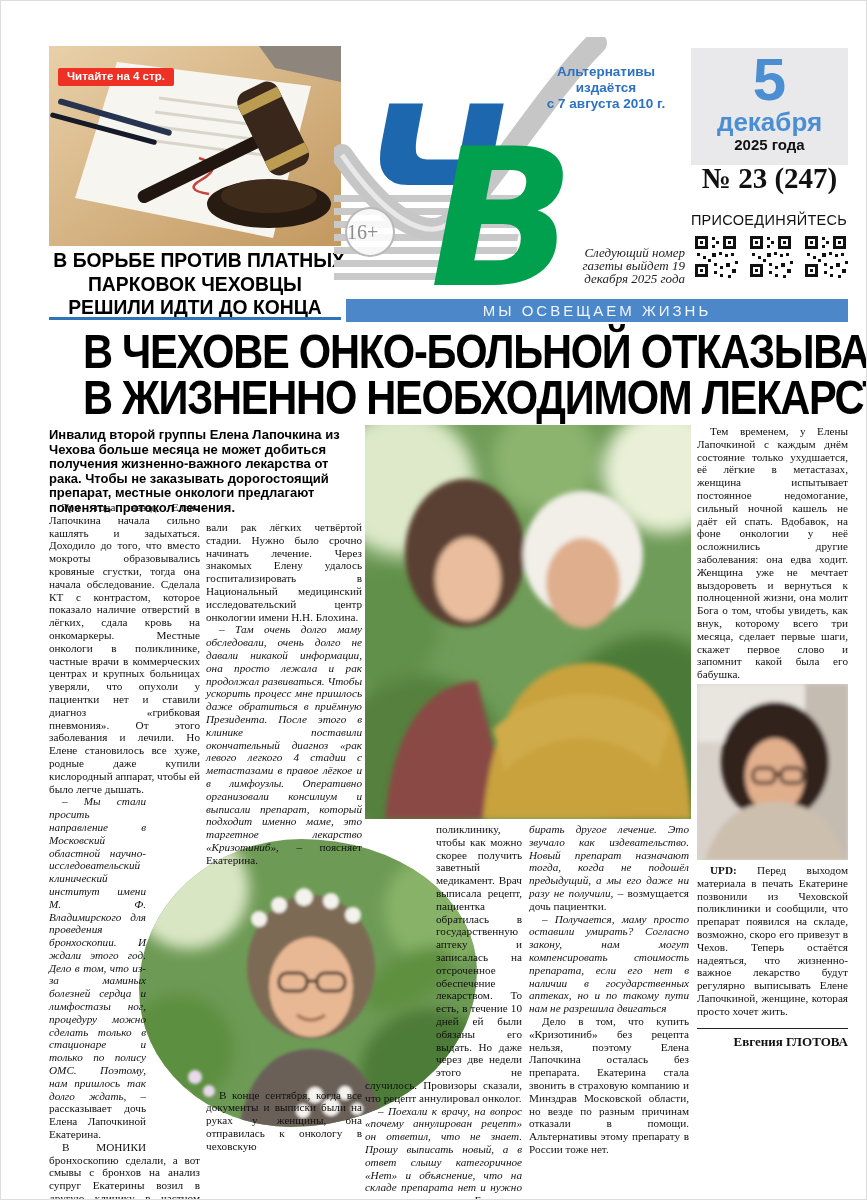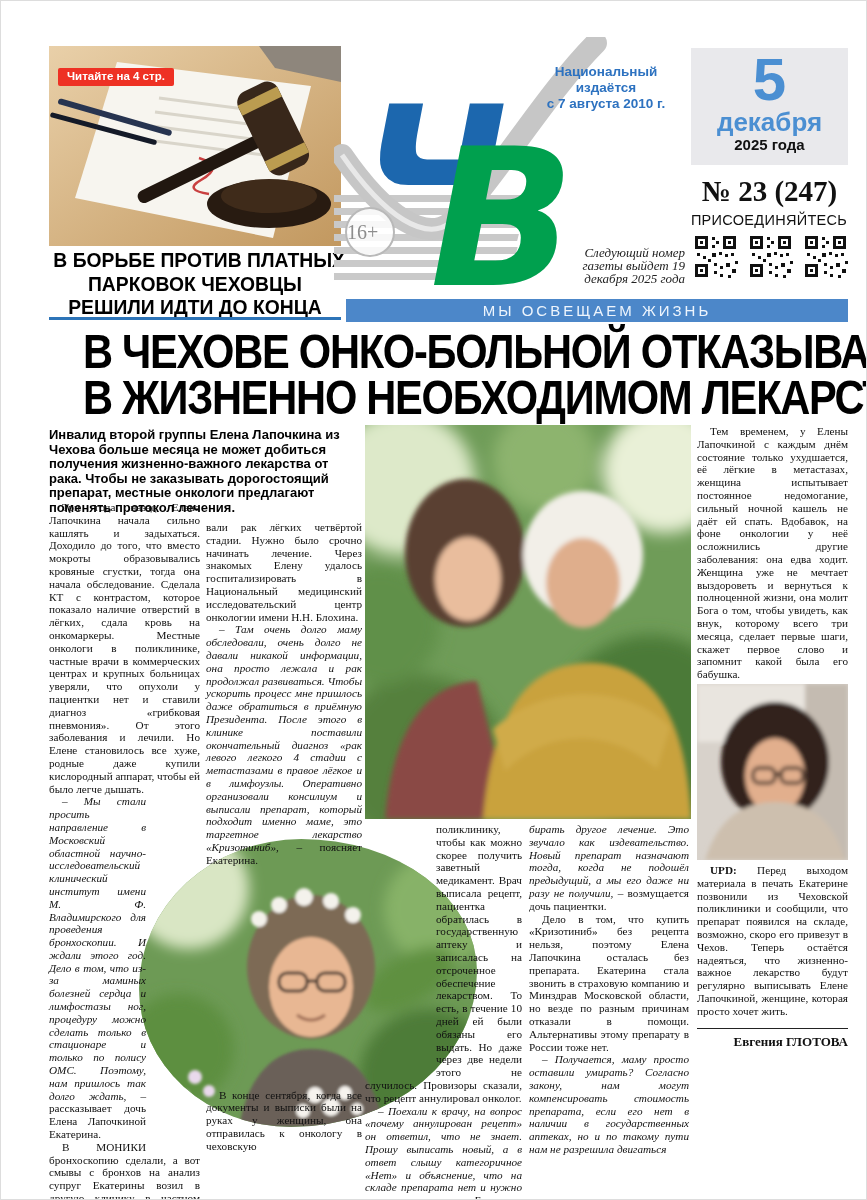--- a/index.html
+++ b/index.html
@@ -22,21 +22,21 @@
              font-size:20px;line-height:46px;text-align:left;}
   .tagline{left:340px;top:261px;width:180px;font-family:"Liberation Sans",sans-serif;font-weight:bold;
            font-style:italic;font-size:27px;color:#00a04e;}
   .weekly{left:505px;top:63px;width:200px;text-align:center;color:#2d72c0;
           font-family:"Liberation Sans",sans-serif;font-weight:bold;font-size:13.5px;line-height:16px;}
   .datebox{left:690px;top:47px;width:157px;height:117px;background:#e9e9ec;text-align:center;}
   .datebox .day{font-family:"Liberation Sans",sans-serif;font-weight:bold;font-size:60px;line-height:56px;
                 color:#4b8fd2;margin-top:4px;}
   .datebox .month{font-family:"Liberation Sans",sans-serif;font-weight:bold;font-size:26px;line-height:28px;color:#4b8fd2;}
   .datebox .year{font-family:"Liberation Sans",sans-serif;font-weight:bold;font-size:15px;line-height:18px;color:#111;}
-  .issue{left:690px;top:174px;width:157px;text-align:center;font-family:"Liberation Serif",serif;
+  .issue{left:690px;top:161px;width:157px;text-align:center;font-family:"Liberation Serif",serif;
          font-weight:bold;font-size:29px;}
   .join{left:688px;top:211px;width:160px;text-align:center;font-family:"Liberation Sans",sans-serif;
         font-size:14.5px;letter-spacing:.3px;color:#111;}
   .qrs{left:691px;top:232px;width:158px;display:flex;gap:8px;}
   .next-issue{left:578px;top:246px;width:106px;text-align:right;font-style:italic;font-size:13px;line-height:12.8px;color:#222;}
   .banner{left:345px;top:298px;width:502px;height:23px;background:#4c87c9;color:#eef5fd;
           font-family:"Liberation Sans",sans-serif;font-size:15px;letter-spacing:3px;
           line-height:23px;text-align:center;}
 
   
@@ -167,21 +167,21 @@
       </g>
       <text x="28" y="198" font-family="DejaVu Sans, sans-serif" font-weight="bold" font-style="italic" font-size="180" fill="#1c67ae">Ч</text>
       <path d="M8,118 C52,182 92,204 116,186 C152,156 210,58 262,6" stroke="#c6c6c6" stroke-width="22" fill="none" stroke-linecap="round"></path>
       <path d="M8,118 C52,182 92,204 116,186" stroke="#ffffff" stroke-width="5" fill="none" opacity=".6"></path>
       <text x="96" y="248" font-family="DejaVu Sans, sans-serif" font-weight="bold" font-style="italic" font-size="190" fill="#00a04e">В</text>
     </svg>
   </div>
   <div class="abs age-badge">16+</div>
 
   <div class="abs weekly">
-    <span style="display:block">Национальный</span>
+    <span style="display:block">Альтернативы</span>
     <span style="display:block">издаётся</span>
     <span style="display:block">с 7 августа 2010 г.</span>
   </div>
 
   <div class="abs datebox">
     <div class="day">5</div>
     <div class="month">декабря</div>
     <div class="year">2025 года</div>
   </div>
   <div class="abs issue">№ 23 (247)</div>
@@ -302,22 +302,22 @@
     <p class="ind">В конце сентября, когда все документы и выписки были на руках у женщины, она отправилась к онкологу в чеховскую</p>
   </div>
 
   <div class="abs col col3">
     <p><span class="sp-l"></span><span>поликлинику, чтобы как можно скорее получить заветный медикамент. Врач выписала рецепт, пациентка обратилась в государственную аптеку и записалась на отсроченное обеспечение лекарством. То есть, в течение 10 дней ей были обязаны его выдать. Но даже через две недели этого не случилось. Провизоры сказали, что рецепт аннулировал онколог.</span></p>
     <p class="ind qi">– Поехали к врачу, на вопрос «почему аннулирован рецепт» он ответил, что не знает. Прошу выписать новый, а в ответ слышу категоричное «Нет» и объяснение, что на складе препарата нет и нужно заново ехать в центр Блохина и под-</p>
   </div>
 
   <div class="abs col col4">
     <p><span class="qi">бирать другое лечение. Это звучало как издевательство. Новый препарат назначают тогда, когда не подошёл предыдущий, а мы его даже ни разу не получили, –</span><span> возмущается дочь пациентки.</span></p>
+    <p class="ind qi">– Получается, маму просто оставили умирать? Согласно закону, нам могут компенсировать стоимость препарата, если его нет в наличии в государственных аптеках, но и по такому пути нам не разрешила двигаться</p>
     <p class="ind">Дело в том, что купить «Кризотиниб» без рецепта нельзя, поэтому Елена Лапочкина осталась без препарата. Екатерина стала звонить в страховую компанию и Минздрав Московской области, но везде по разным причинам отказали в помощи. Альтернативы этому препарату в России тоже нет.</p>
-    <p class="ind qi">– Получается, маму просто оставили умирать? Согласно закону, нам могут компенсировать стоимость препарата, если его нет в наличии в государственных аптеках, но и по такому пути нам не разрешила двигаться</p>
   </div>
 
   <div class="abs col col5">
     <p class="ind">Тем временем, у Елены Лапочкиной с каждым днём состояние только ухудшается, её лёгкие в метастазах, женщина испытывает постоянное недомогание, сильный ночной кашель не даёт ей спать. Вдобавок, на фоне онкологии у неё осложнились другие заболевания: она едва ходит. Женщина уже не мечтает выздороветь и вернуться к полноценной жизни, она молит Бога о том, чтобы увидеть, как внук, которому всего три месяца, сделает первые шаги, скажет первое слово и запомнит какой была его бабушка.</p>
     <div class="photo-right">
       <svg viewBox="0 0 151 176" width="151" height="176">
         <defs>
             <filter id="b3">
               <feGaussianBlur stdDeviation="2"></feGaussianBlur>
             </filter>

